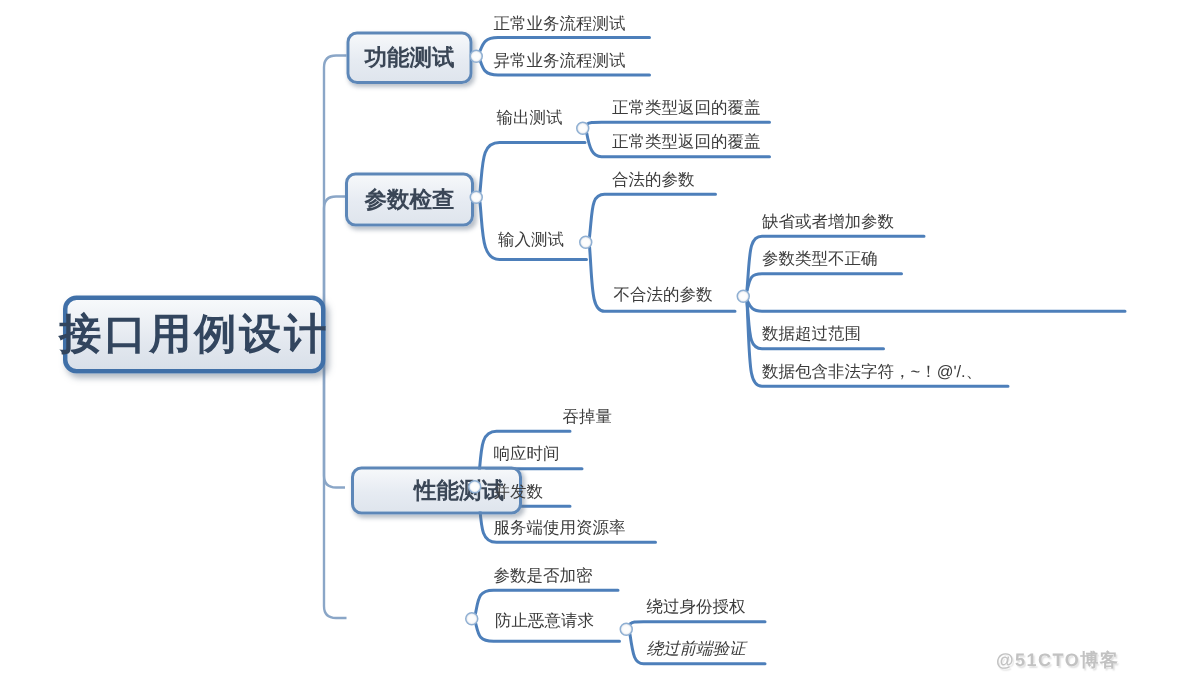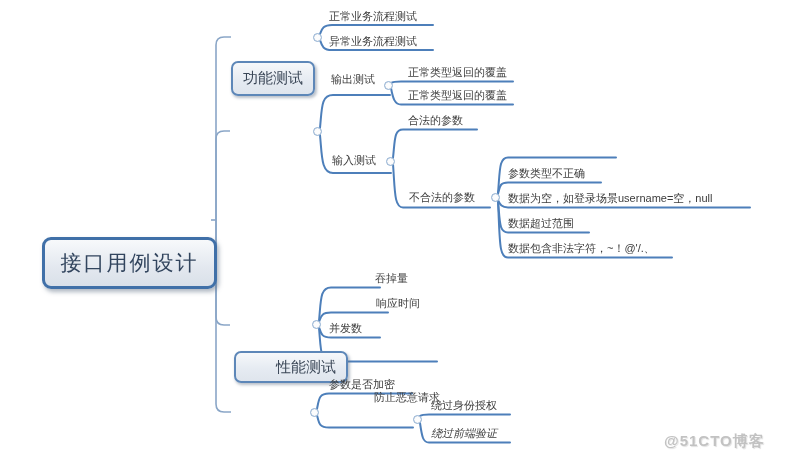--- a/index.html
+++ b/index.html
@@ -8,34 +8,34 @@
     font-family:"Liberation Sans","DejaVu Sans",sans-serif;
   }
   svg.wires{position:absolute;left:0;top:0;width:790px;height:465px;}
   .t{stroke:#8aa6c7;stroke-width:1.6;fill:none;}
   .b{stroke:#4d7fba;stroke-width:2;fill:none;stroke-linecap:round;}
   .topic{
     position:absolute;display:flex;align-items:center;justify-content:center;
     border:2px solid #5d87b8;border-radius:7px;
     background:linear-gradient(180deg,#f6f8fa 0%,#e6ebf2 55%,#dfe5ed 100%);
     box-shadow:1.5px 2px 3px rgba(100,115,135,.45);
-    color:#3a4656;font-weight:normal;font-size:15px;white-space:nowrap;cursor:default;margin-top:40px;
+    color:#3a4656;font-weight:bold;font-size:15px;white-space:nowrap;cursor:default;
   }
   .root{
-    border:3px solid #4070a8;border-radius:9px;font-size:21px;color:#32455e;
+    border:3px solid #4070a8;border-radius:9px;font-size:28px;color:#32455e;
     letter-spacing:2px;background:linear-gradient(180deg,#f7f9fb 0%,#e3e8ef 60%,#d9e0e9 100%);
     box-shadow:2px 3px 4px rgba(100,115,135,.5);
   }
   .leaf{position:absolute;font-size:11px;color:#3c3c3c;white-space:nowrap;line-height:15px;}
   .dot{
     position:absolute;width:7px;height:7px;border:1px solid #8fafd2;border-radius:50%;
     background:#fdfdfd;box-shadow:inset 0 0 1px rgba(130,150,180,.6);
   }
   .watermark{
-    position:absolute;left:664px;top:432px;font-size:15px;font-weight:bold;color:#c2c2c2;
+    position:absolute;left:664px;top:432px;font-size:12px;font-weight:bold;color:#c2c2c2;
     letter-spacing:1px;text-shadow:-1px -1px 0 rgba(255,255,255,.95),1px 1px 1px rgba(0,0,0,.12);
   }
 </style>
 </head>
 <body>
 
 <div class="canvas">
 
   <svg class="wires" viewBox="0 0 790 465">
 
@@ -71,49 +71,51 @@
     <path class="b" d="M 317 409 C 319 399 319 393.5 329 393.5 L 412 393.5"></path>
     <path class="b" d="M 317 415 C 319 423 319 427.5 329 427.5 L 413 427.5"></path>
 
     <path class="b" d="M 420 416 C 422 414.5 423 414.5 429 414.5 L 510 414.5"></path>
     <path class="b" d="M 420 423 C 422 437 423 442.5 429 442.5 L 510 442.5"></path>
   </svg>
 
   <div class="topic root" style="left:42px;top:197px;width:169px;height:46px;">接口用例设计</div>
 
   <div class="topic" style="left:231px;top:21px;width:80px;height:31px;">功能测试</div>
+  <div class="topic" style="left:230px;top:115px;width:82px;height:32px;">参数检查</div>
   <div class="topic" style="left:234px;top:311px;width:80px;height:28px;padding-left:30px;">性能测试</div>
 
   <div class="dot" style="left:312.5px;top:32.5px;"></div>
   <div class="dot" style="left:312.5px;top:126.5px;"></div>
   <div class="dot" style="left:383.5px;top:80.5px;"></div>
   <div class="dot" style="left:385.5px;top:156.5px;"></div>
   <div class="dot" style="left:490.5px;top:192.5px;"></div>
   <div class="dot" style="left:311.5px;top:320px;"></div>
   <div class="dot" style="left:309.5px;top:407.5px;"></div>
   <div class="dot" style="left:412.5px;top:414.5px;"></div>
 
   <div class="leaf" style="left:329px;top:9px;">正常业务流程测试</div>
   <div class="leaf" style="left:329px;top:34px;">异常业务流程测试</div>
 
   <div class="leaf" style="left:331px;top:72px;">输出测试</div>
   <div class="leaf" style="left:408px;top:65px;">正常类型返回的覆盖</div>
   <div class="leaf" style="left:408px;top:88px;">正常类型返回的覆盖</div>
   <div class="leaf" style="left:332px;top:153px;">输入测试</div>
   <div class="leaf" style="left:408px;top:113px;">合法的参数</div>
   <div class="leaf" style="left:409px;top:190px;">不合法的参数</div>
+  <div class="leaf" style="left:508px;top:141px;">缺省或者增加参数</div>
   <div class="leaf" style="left:508px;top:166px;">参数类型不正确</div>
-  <div class="leaf" style="left:508px;top:191px;">数据为空，如登录场景username=空，null</div>
   <div class="leaf" style="left:508px;top:216px;text-align:right;">数据超过范围</div>
   <div class="leaf" style="left:508px;top:241px;">数据包含非法字符，~！@'/.、</div>
 
   <div class="leaf" style="left:331px;top:271px;margin-left:44px;">吞掉量</div>
-  <div class="leaf" style="left:329px;top:296px;margin-left:47px;">响应时间</div>
+  <div class="leaf" style="left:329px;top:296px;">响应时间</div>
   <div class="leaf" style="left:329px;top:321px;">并发数</div>
+  <div class="leaf" style="left:329px;top:345px;">服务端使用资源率</div>
 
   <div class="leaf" style="left:329px;top:377px;">参数是否加密</div>
-  <div class="leaf" style="left:330px;top:390px;margin-left:44px;">防止恶意请求</div>
+  <div class="leaf" style="left:330px;top:407px;">防止恶意请求</div>
   <div class="leaf" style="left:431px;top:398px;">绕过身份授权</div>
   <div class="leaf" style="left:431px;top:426px;font-style:italic;">绕过前端验证</div>
 
   <div class="watermark">@51CTO博客</div>
 
 </div>
 
 </body></html>

